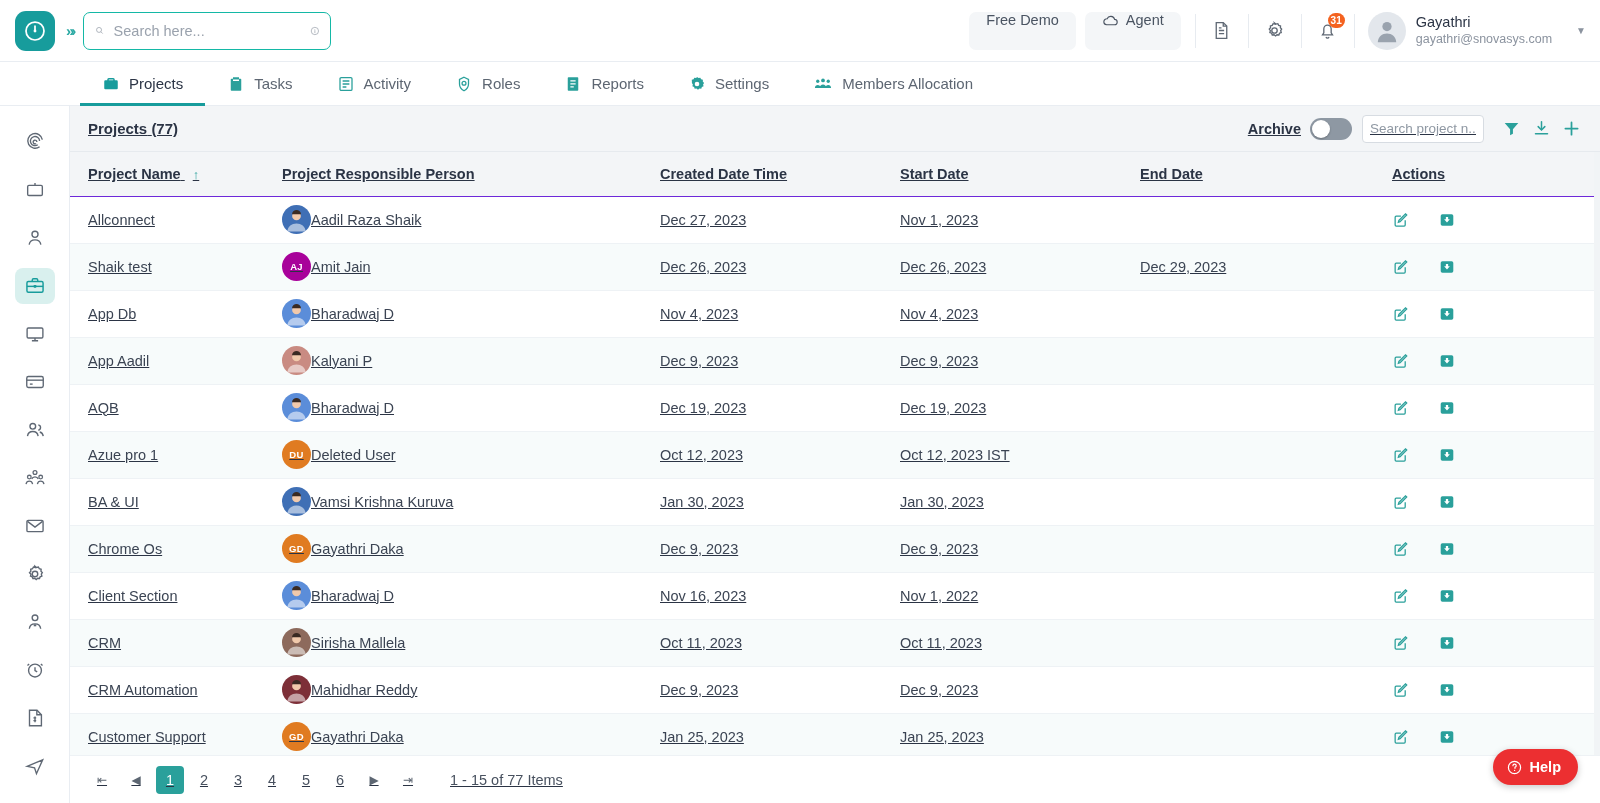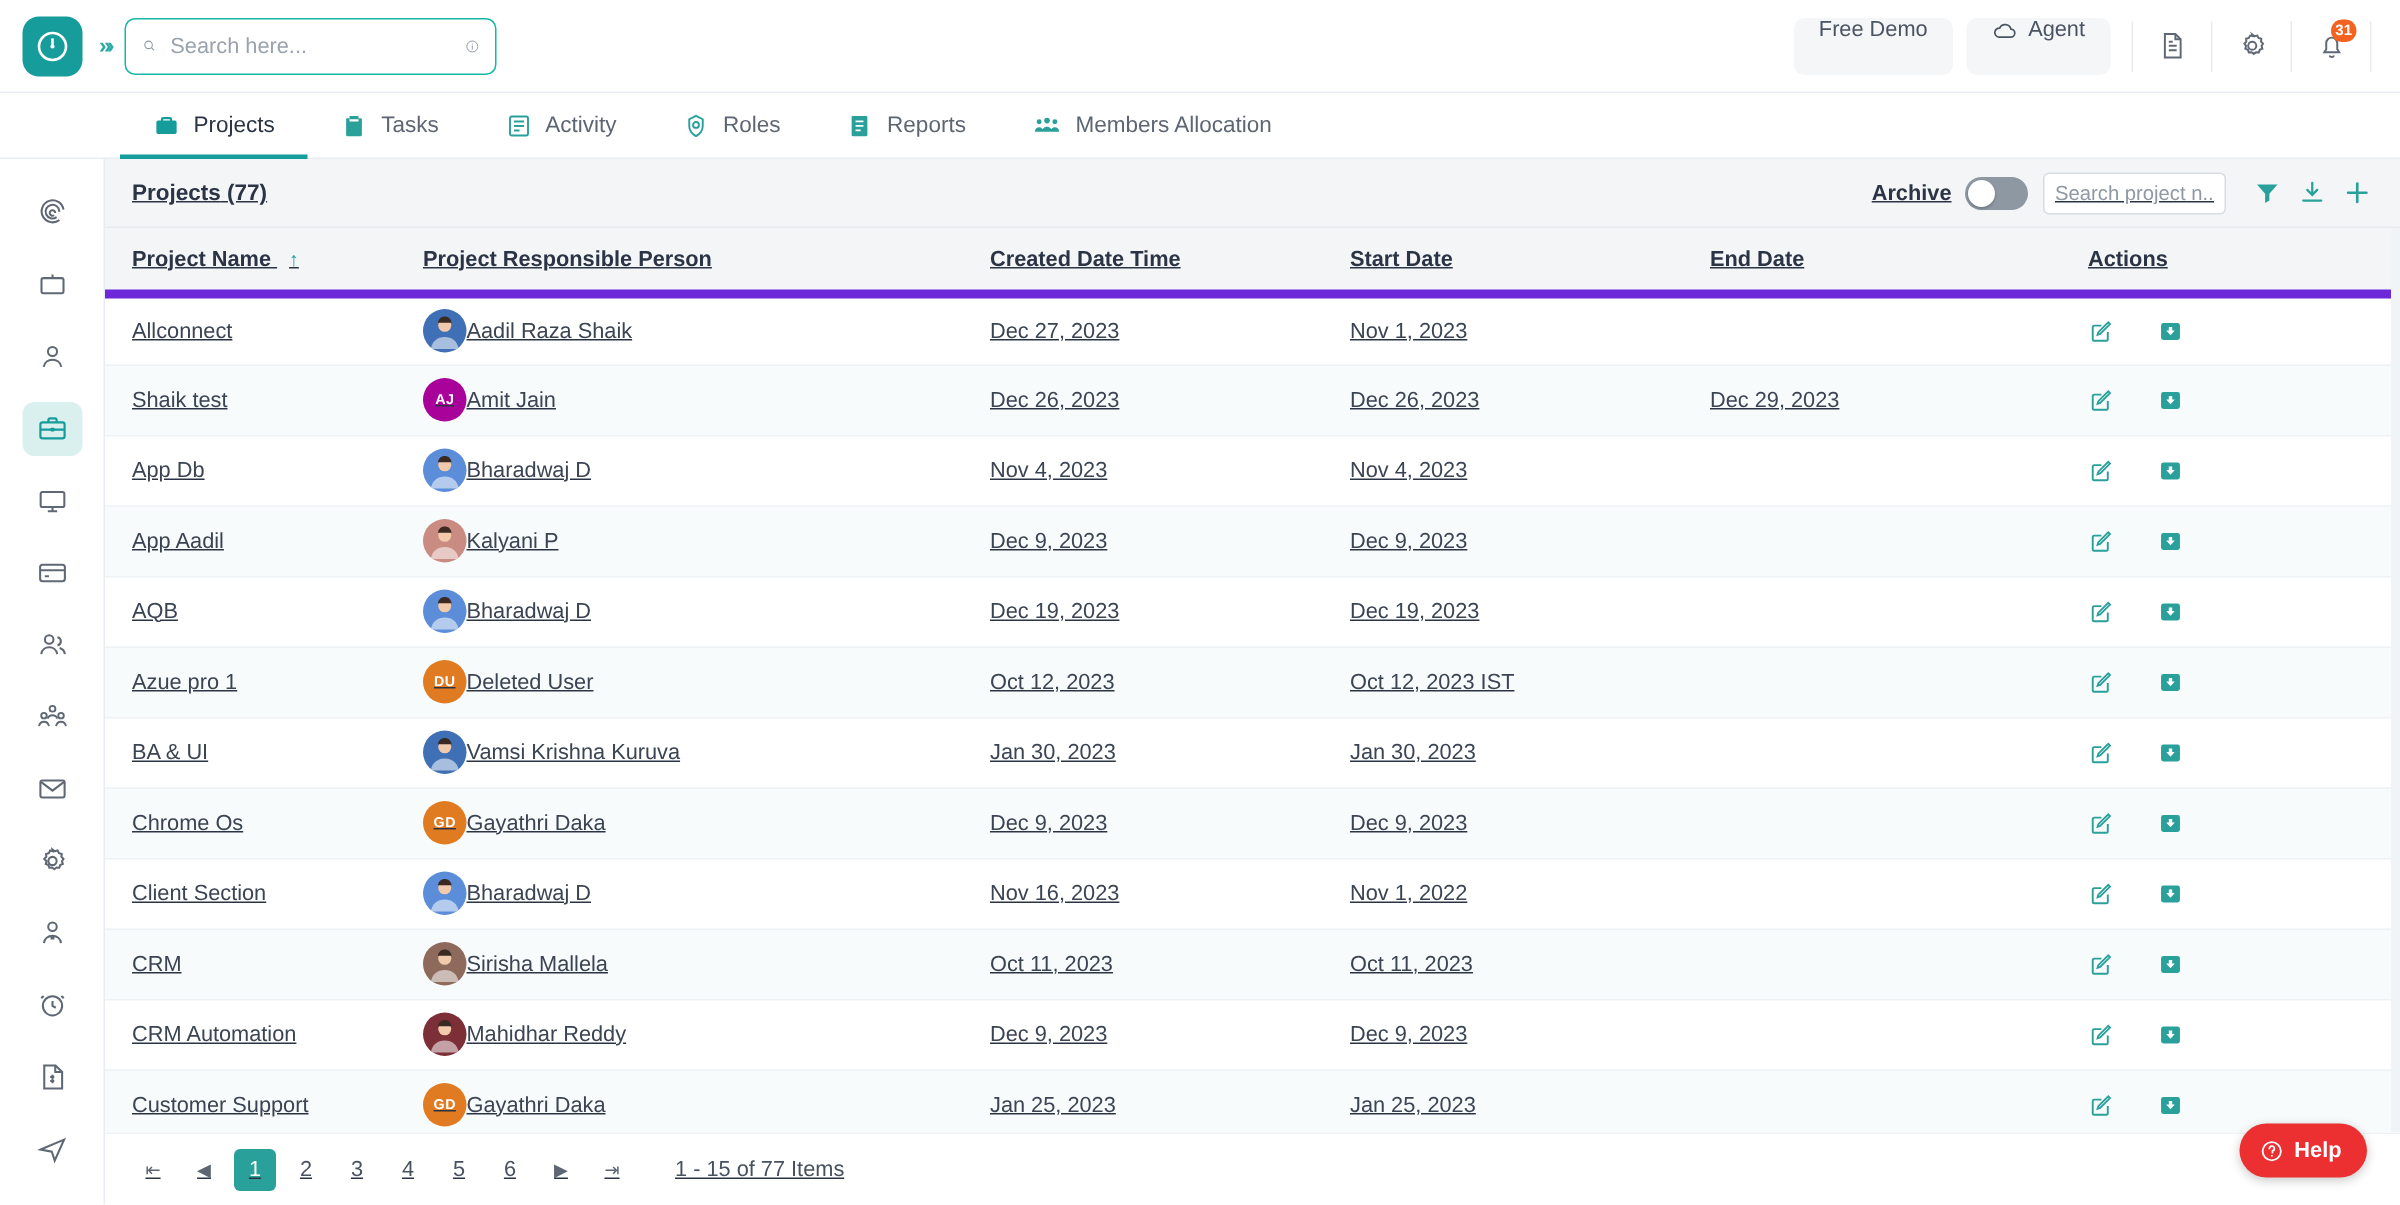--- a/index.html
+++ b/index.html
@@ -120,21 +120,21 @@
     outline: none; font-family: "Liberation Sans", sans-serif; margin-right: 12px;
   }
   .proj-search::placeholder { color: #8f98a3; }
   .tb-icon { width: 30px; height: 30px; display: flex; align-items: center; justify-content: center; cursor: pointer; color: #2aa09b; }
 
   
   .tbl-scroll { flex: 1; overflow: hidden; position: relative; }
   table { width: 100%; border-collapse: collapse; table-layout: fixed; }
   thead th {
     background: #f3f5f7; text-align: left; font-size: 14.5px; font-weight: 700; color: #2b3445;
-    height: 44px; padding: 0 10px 0 0; border-bottom: 6px solid #6d28d9;
+    height: 44px; padding: 0 10px 0 0; border-bottom: 1px solid #6d28d9;
     white-space: nowrap;
   }
   thead th.c1 { padding-left: 18px; }
   .sort-arrow { color: #2aa09b; font-size: 13px; margin-left: 8px; }
   tbody td {
     font-size: 14.5px; color: #3b4453; height: 47px; padding: 0 10px 0 0;
     border-bottom: 1px solid #eef2f5; vertical-align: middle; white-space: nowrap;
   }
   tbody td.c1 { padding-left: 18px; }
   tbody tr:nth-child(even) { background: #f7fbfb; }
@@ -232,20 +232,33 @@
     <div class="divider-v"></div>
     <button class="icon-btn">
       <svg width="21" height="21" viewBox="0 0 24 24" fill="none" stroke="#5f6874" stroke-width="1.5">
         <path d="M6.3 17h11.4l-1.5-2.3V10a4.2 4.2 0 1 0-8.4 0v4.7z"></path>
           <path d="M10.3 19.4a1.8 1.8 0 0 0 3.4 0"></path>
       </svg>
       <span class="badge">31</span>
     </button>
     <div class="divider-v"></div>
 
+    <div class="profile">
+      <div class="avatar-circle">
+        <svg width="30" height="30" viewBox="0 0 24 24" fill="#9aa3ae">
+          <circle cx="12" cy="8.4" r="3.7"></circle>
+            <path d="M4.6 21c.3-4.3 3.5-7 7.4-7s7.1 2.7 7.4 7z"></path>
+        </svg>
+      </div>
+      <div>
+        <div class="pname">Gayathri</div>
+        <div class="pmail">gayathri@snovasys.com</div>
+      </div>
+      <span class="caret-down">▼</span>
+    </div>
   </div>
 
   <div class="tabbar">
     <button class="tab active">
       <svg width="18" height="18" viewBox="0 0 24 24" fill="#179c9c">
         <path d="M9 4h6a2 2 0 0 1 2 2v1h2.5A1.5 1.5 0 0 1 21 8.5v9a1.5 1.5 0 0 1-1.5 1.5h-15A1.5 1.5 0 0 1 3 17.5v-9A1.5 1.5 0 0 1 4.5 7H7V6a2 2 0 0 1 2-2zm0 3h6V6H9z"></path>
       </svg>
       <span>Projects</span>
     </button>
     <button class="tab">
@@ -267,20 +280,27 @@
         <path d="M12 3l6 3v6c0 4-2.6 7.2-6 9-3.4-1.8-6-5-6-9V6z"></path>
           <circle cx="12" cy="11" r="2.6"></circle>
       </svg>
       <span>Roles</span>
     </button>
     <button class="tab">
       <svg width="18" height="18" viewBox="0 0 24 24" fill="#2aa09b">
         <path d="M6 3h12a1 1 0 0 1 1 1v16a1 1 0 0 1-1 1H6a1 1 0 0 1-1-1V4a1 1 0 0 1 1-1zm2.5 4h7v1.6h-7zm0 4h7v1.6h-7zm0 4h4.5v1.6H8.5z" fill-rule="evenodd"></path>
       </svg>
       <span>Reports</span>
+    </button>
+    <button class="tab">
+      <svg width="18" height="18" viewBox="0 0 24 24" fill="#2aa09b">
+        <path d="M12 2.6l2 1.4 2.4-.5 1.1 2.2 2.4.7-.2 2.4 1.7 1.8-1.3 2 .7 2.4-2.3.9-.8 2.3-2.4-.2-2 1.5-2-1.5-2.4.2-.8-2.3-2.3-.9.7-2.4-1.3-2L5.2 8.8 5 6.4l2.4-.7 1.1-2.2 2.4.5z"></path>
+        <circle cx="12" cy="12" r="3.1" fill="#fff"></circle>
+      </svg>
+      <span>Settings</span>
     </button>
     <button class="tab">
       <svg width="20" height="18" viewBox="0 0 26 24" fill="#2aa09b">
         <circle cx="6" cy="8.3" r="2.2"></circle>
           <circle cx="13" cy="7.2" r="2.5"></circle>
           <circle cx="20" cy="8.3" r="2.2"></circle>
         <path d="M2.2 17.2c0-2.3 1.7-4 3.8-4s3.8 1.7 3.8 4zM8.6 17.2c0-2.6 2-4.6 4.4-4.6s4.4 2 4.4 4.6zM16.2 17.2c0-2.3 1.7-4 3.8-4s3.8 1.7 3.8 4z"></path>
       </svg>
       <span>Members Allocation</span>
     </button>

